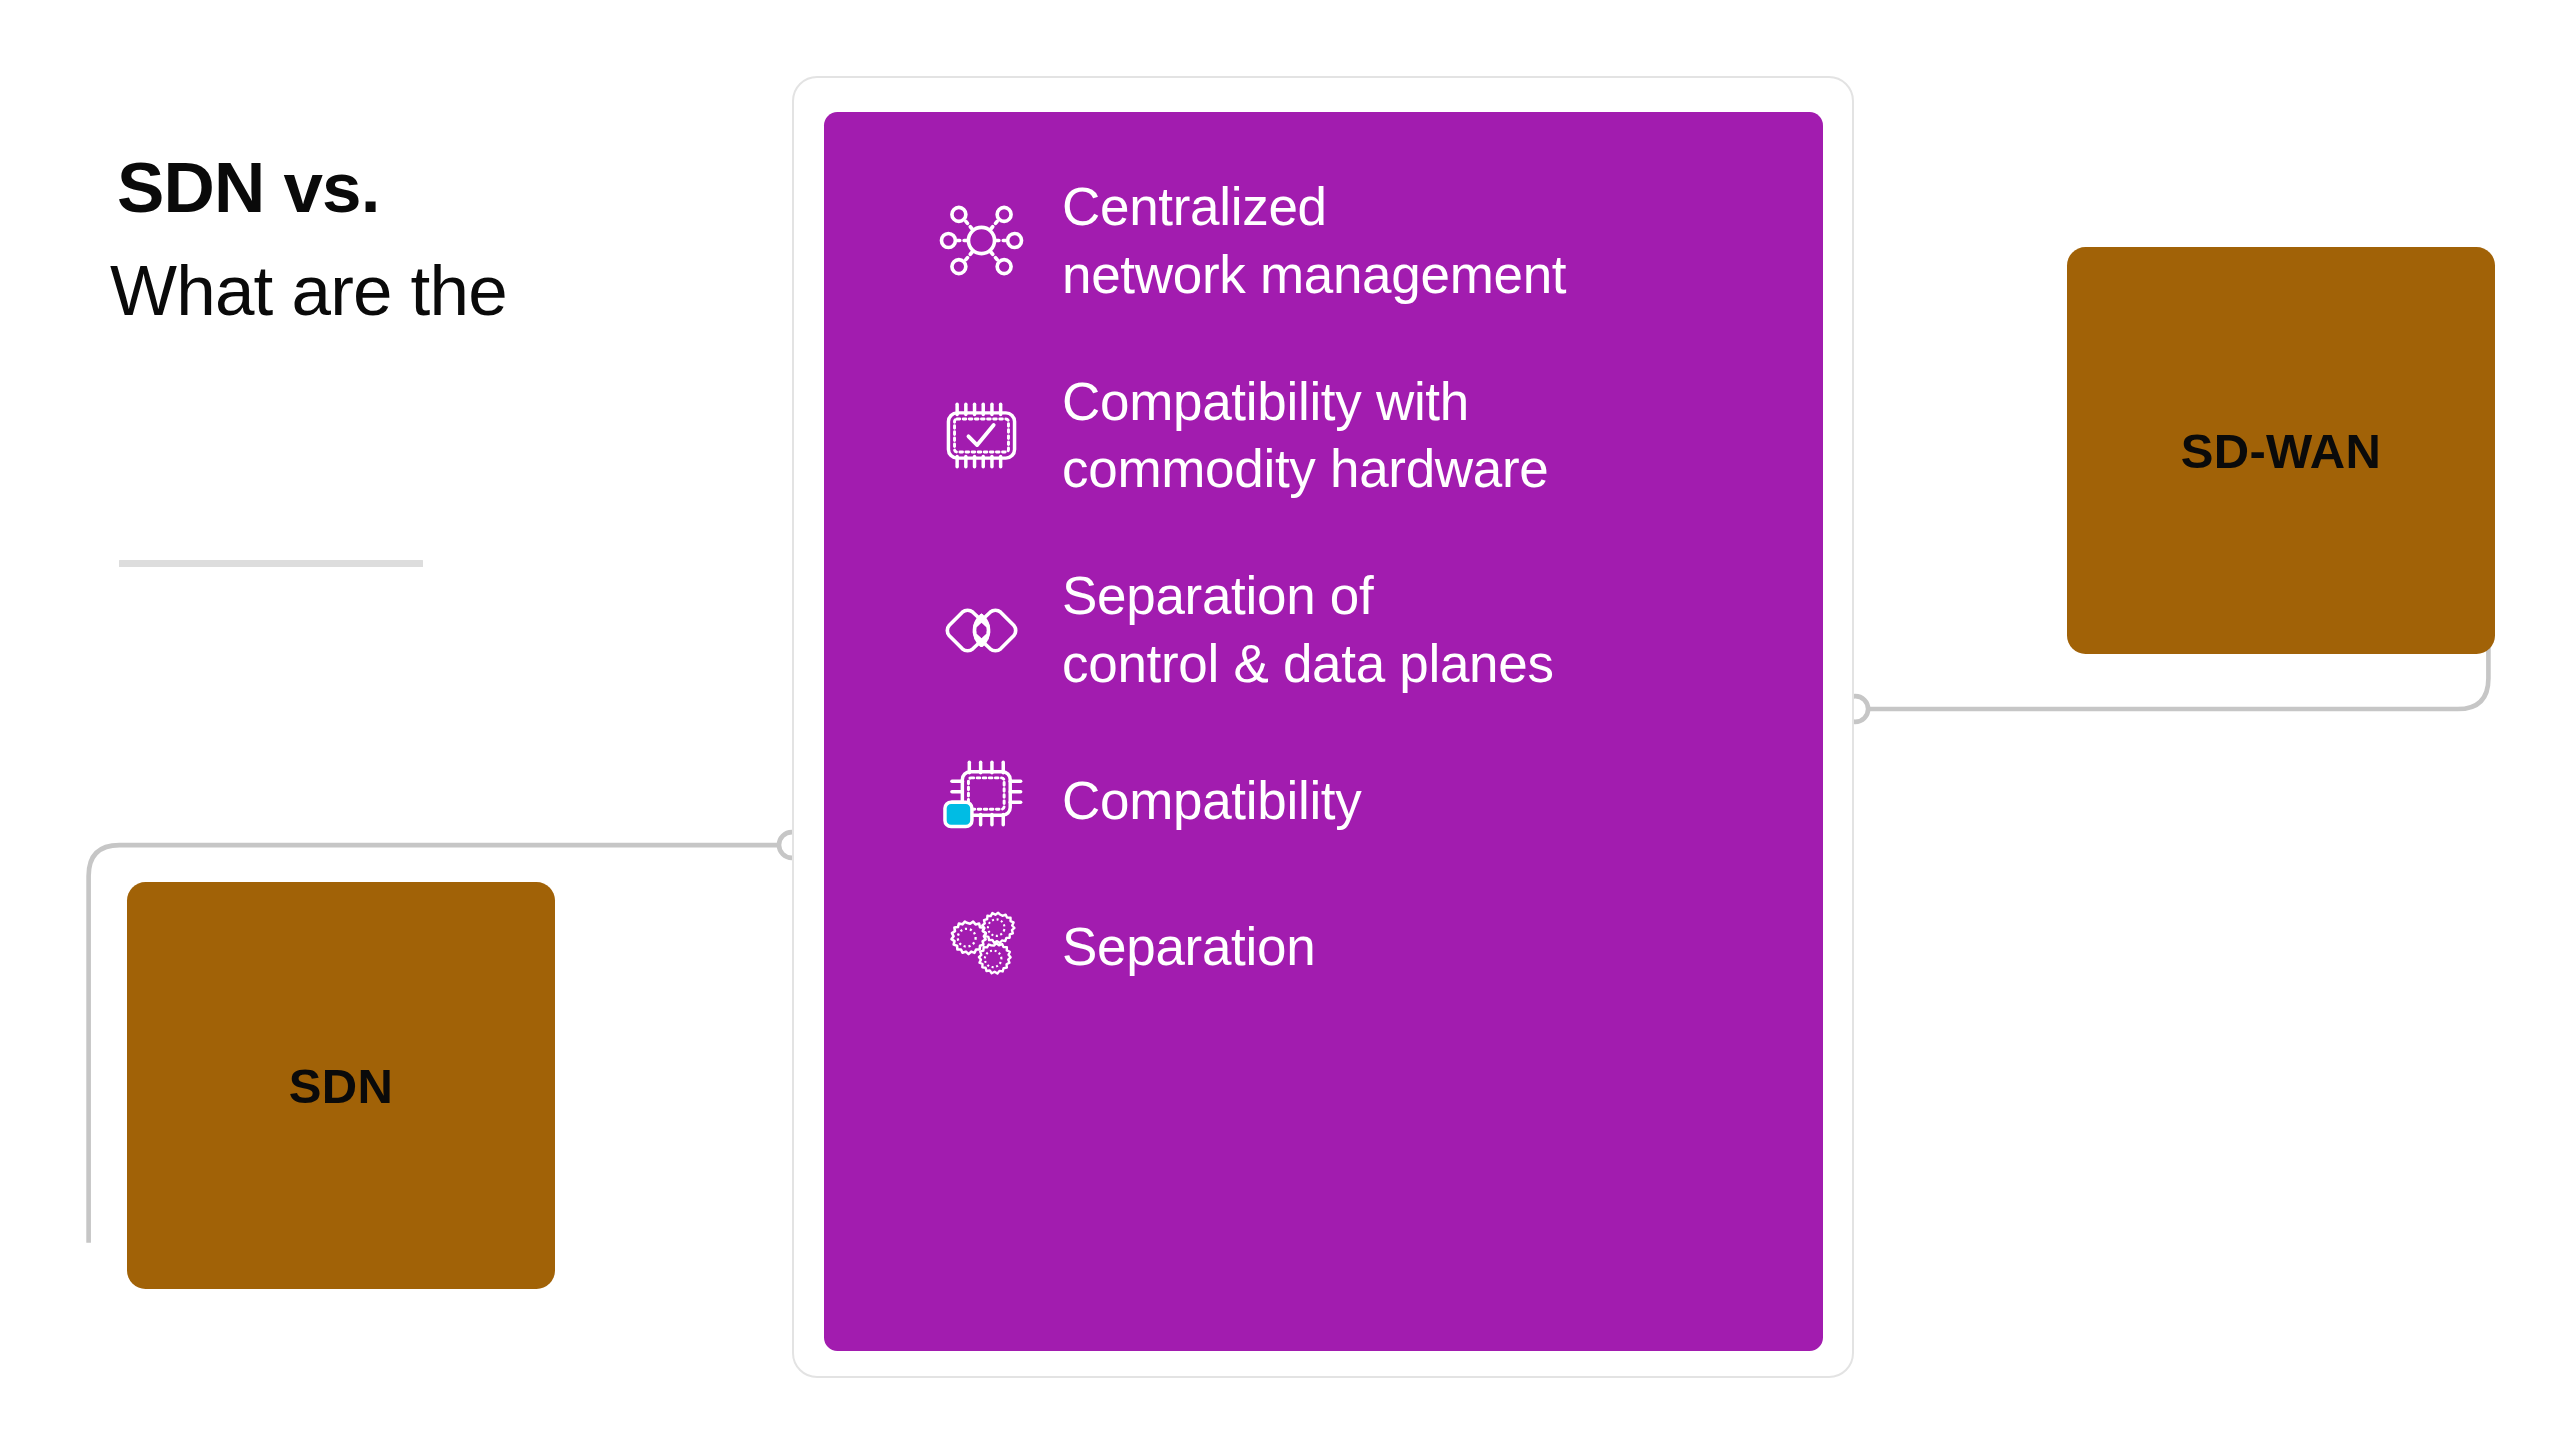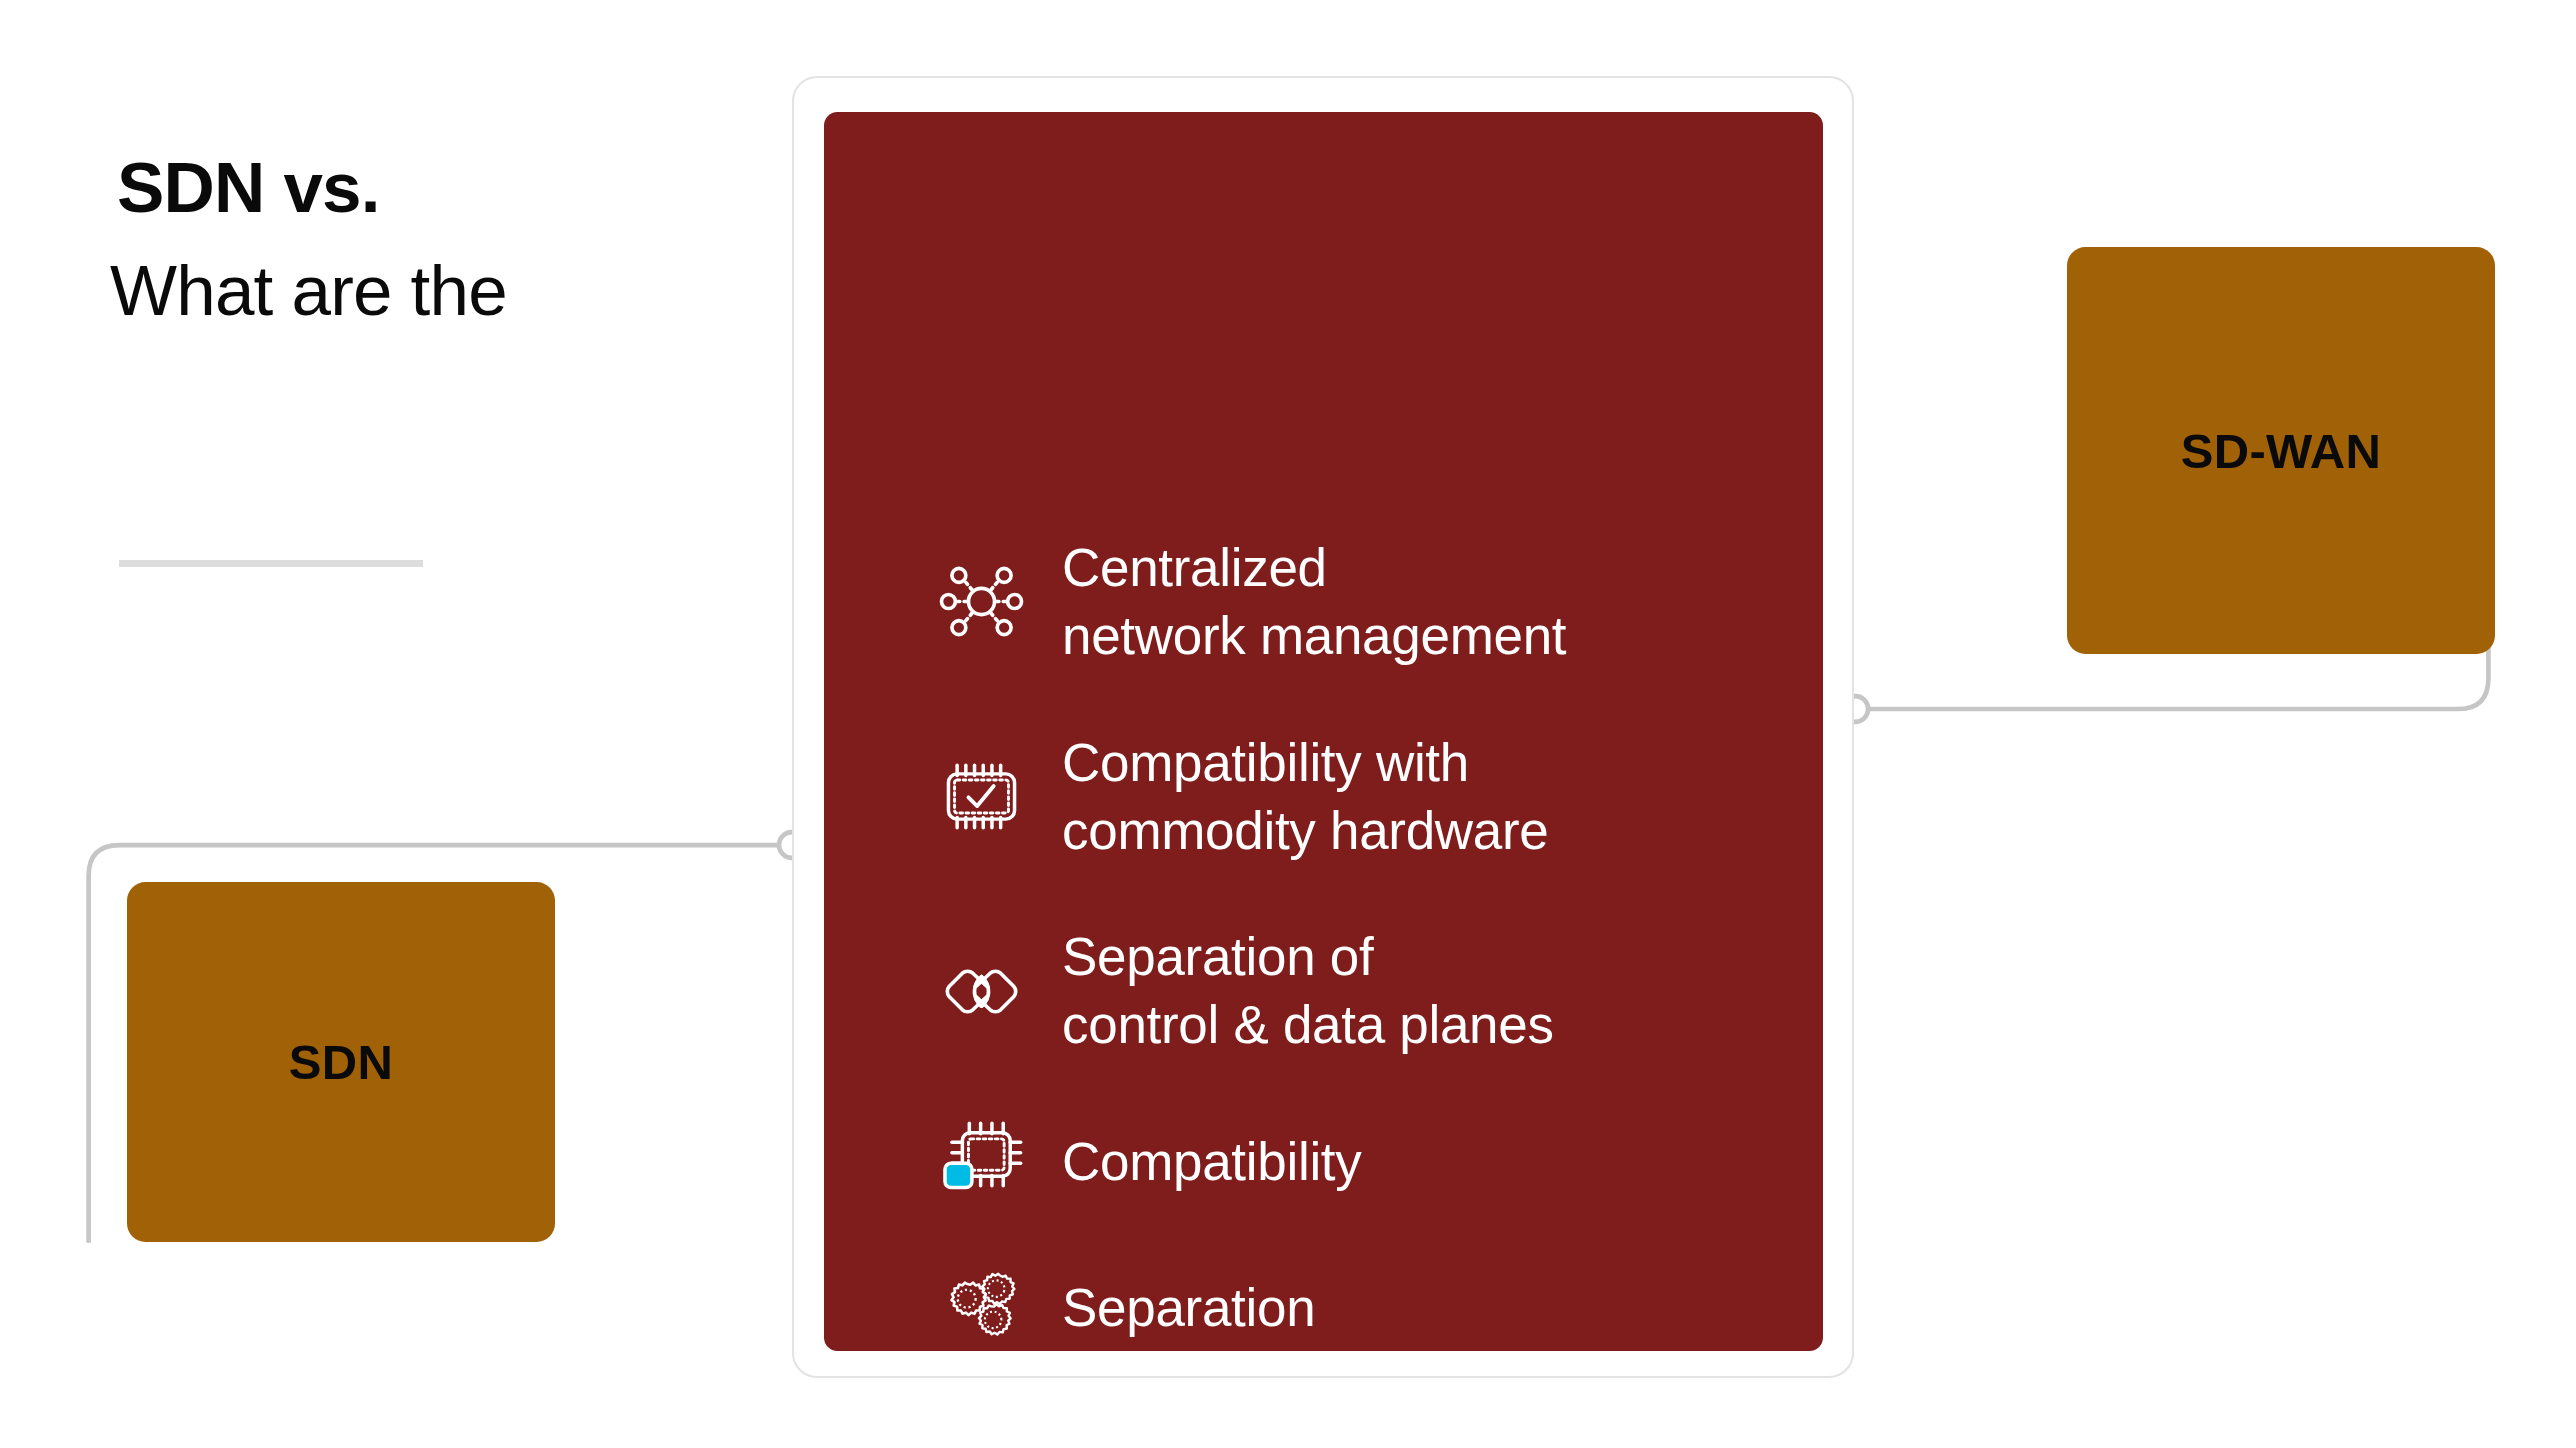--- a/index.html
+++ b/index.html
@@ -31,23 +31,23 @@
   }
 
   
   .center-card{
     position:absolute;left:792px;top:76px;width:1062px;height:1302px;
     border:2.6px solid #e3e3e3;border-radius:25px;background:#ffffff;
     box-sizing:border-box;
   }
   .blue-panel{
     position:absolute;left:824px;top:112px;width:999px;height:1239px;
-    background:#7f1d1d;border-radius:13.4px;
+    background:#a21caf;border-radius:13.4px;
     display:flex;flex-direction:column;
-    padding:61px 0 0 0;box-sizing:border-box;justify-content:flex-end;
+    padding:61px 0 0 0;box-sizing:border-box;
   }
   .feature-list{list-style:none;margin:0;padding:0;display:flex;flex-direction:column;}
   .feature{
     display:flex;align-items:center;gap:37px;
     padding:0 0 0 114px;box-sizing:border-box;
     min-height:103px;
   }
   .feature + .feature{margin-top:59px;}
   .feature.single{min-height:77px;}
   .feat-icon{
@@ -61,21 +61,21 @@
   }
 
   
   .side-box{
     position:absolute;background:#a16207;border-radius:18.5px;
     display:flex;align-items:center;justify-content:center;
   }
   .side-box .label{
     font-size:49px;font-weight:700;color:#0a0a0a;letter-spacing:0.3px;
   }
-  #sdn-box{left:127px;top:882px;width:428px;height:360px;justify-content:center;}
+  #sdn-box{left:127px;top:882px;width:428px;height:407px;justify-content:center;}
   #sdwan-box{left:2067px;top:247px;width:428px;height:407px;}
 </style>
 </head>
 <body>
 
 <div class="stage">
 
   <svg class="connector-svg" viewBox="0 0 5000 2812" xmlns="http://www.w3.org/2000/svg">
 
     <path d="M172 2412 L172 1700 Q172 1640 232 1640 L1512 1640" fill="none" stroke="#c6c6c6" stroke-width="9" stroke-linecap="butt"></path>

